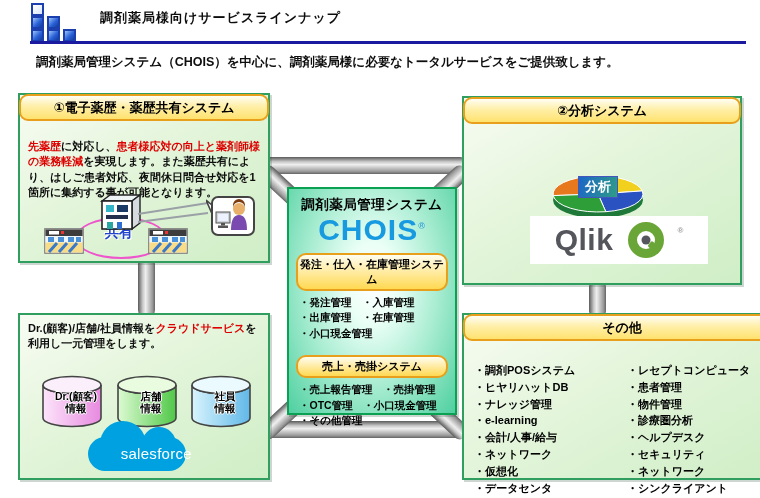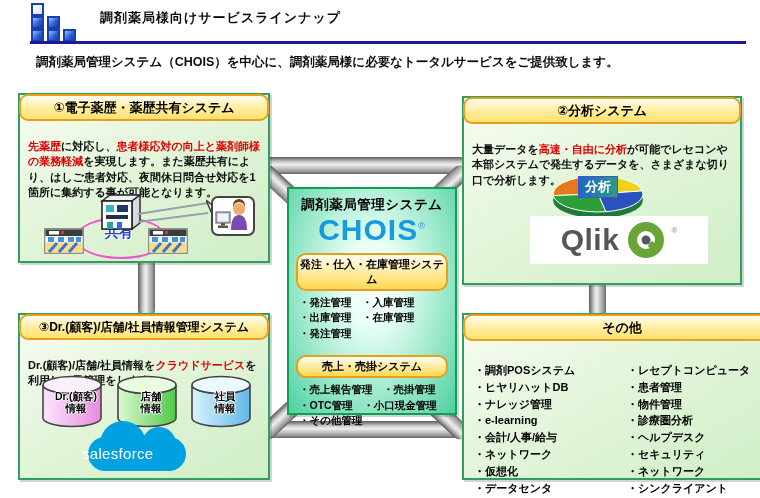--- a/index.html
+++ b/index.html
@@ -42,38 +42,38 @@
   .c-list { font-size:10.5px; line-height:1.5; padding-left:10px; color:#000; }
 
   
   .ellipse { position:absolute; width:88px; height:38px; border:2.5px solid #ee55cc; border-radius:50%; }
   .share-label { position:absolute; text-align:center; font-size:14px; color:#2244cc; text-shadow:1px 1px 0 #fff,-1px -1px 0 #fff; }
   .scene-abs { position:absolute; }
 
   
   .ana-badge { position:absolute; width:38px; height:20px; line-height:20px; text-align:center; color:#fff; font-size:13px;
                background:linear-gradient(105deg,#1b66c8,#2f9c86); border:1px solid #4455bb; z-index:4; }
-  .white-band { position:absolute; background:#fff; display:flex; align-items:center; justify-content:center; gap:9px; z-index:3; }
+  .white-band { position:absolute; background:#fff; display:flex; align-items:center; justify-content:center; gap:15px; z-index:3; }
   .qlik-text { font-size:30px; color:#54565b; letter-spacing:.5px; }
   .q-mark { width:36px; height:36px; border-radius:50%; border:9px solid #6aa637; box-sizing:border-box; position:relative; background:#fff; }
   .q-mark::before { content:''; position:absolute; left:50%; top:50%; transform:translate(-50%,-50%); width:9px; height:9px; border-radius:50%; background:#55575c; }
   .q-mark::after { content:''; position:absolute; right:-6px; bottom:-2px; width:13px; height:7px; background:#6aa637; transform:rotate(40deg); border-radius:2px; }
   .q-reg { font-size:8px; color:#999; margin:-20px 0 0 -2px; }
 
   
   .cyl { position:absolute; width:64px; height:54px; }
   .cyl-label { position:absolute; left:8px; right:0; top:15px; text-align:center; font-size:10.5px; line-height:1.15; color:#000;
                text-shadow:1px 0 0 #fff,-1px 0 0 #fff,0 1px 0 #fff,0 -1px 0 #fff; }
 
   
   .sf { position:absolute; width:110px; height:58px; }
   .sf-cloud { position:absolute; left:6px; top:18px; width:98px; height:34px; background:#00a1e0; border-radius:18px; }
   .sf-cloud::before { content:''; position:absolute; left:12px; top:-16px; width:46px; height:46px; border-radius:50%; background:#00a1e0; }
   .sf-cloud::after { content:''; position:absolute; left:54px; top:-10px; width:34px; height:34px; border-radius:50%; background:#00a1e0; }
-  .sf-label { position:absolute; left:0; right:0; top:26px; text-align:left; color:#fff; font-size:15px; font-weight:400; letter-spacing:.3px; z-index:2; }
+  .sf-label { position:absolute; left:0; right:0; top:26px; text-align:right; color:#fff; font-size:15px; font-weight:400; letter-spacing:.3px; z-index:2; }
 
   
   .cols { display:flex; padding:9px 0 0 10px; }
   .col { width:50%; font-size:11px; line-height:1.53; color:#000; white-space:nowrap; }
 </style>
 </head>
 <body>
 
 <div class="page">
 
@@ -156,21 +156,20 @@
       <path d="M25,34 Q25,19 33,19 Q41,19 41,34 Z" fill="#7a4ab0"></path>
       <rect x="10" y="16" width="14" height="11" fill="#cdd4da" stroke="#555" stroke-width="1"></rect>
       <rect x="12" y="18" width="10" height="7" fill="#eef2ff"></rect>
       <rect x="15" y="27" width="4" height="2.5" fill="#555"></rect>
         <rect x="12" y="29.5" width="10" height="2.5" fill="#555"></rect>
     </svg>
   </div>
 
   <div class="panel" style="left:462px;top:96px;width:280px;height:189px">
     <div class="panel-head">②分析システム</div>
-    <div class="panel-desc"><span>大量データを</span><span class="seg-red">高速・自由に分析</span><span>が可能でレセコンや本部システムで発生するデータを、さまざまな切り口で分析します。</span></div>
 
     <svg class="scene-abs" style="position:absolute;left:84px;top:72px" width="100" height="52" viewBox="0 0 100 52">
       <ellipse cx="50" cy="30" rx="45" ry="18" fill="#1f7a3a"></ellipse>
       <path d="M50,24 L46.1,6.1 A45,18 0 0 0 5.2,25.6 Z" fill="#e8781e" stroke="#fff" stroke-width="1"></path>
       <path d="M50,24 L94.3,20.9 A45,18 0 0 0 46.1,6.1 Z" fill="#f2d01e" stroke="#fff" stroke-width="1"></path>
       <path d="M50,24 L57.8,41.7 A45,18 0 0 0 94.3,20.9 Z" fill="#2a52c0" stroke="#fff" stroke-width="1"></path>
       <path d="M50,24 L5.2,25.6 A45,18 0 0 0 57.8,41.7 Z" fill="#2e9e38" stroke="#fff" stroke-width="1"></path>
     </svg>
     <div class="ana-badge" style="left:114px;top:78px">分析</div>
 
@@ -181,32 +180,31 @@
     </div>
   </div>
 
   <div class="panel center" style="left:287px;top:187px;width:170px;height:228px">
     <div class="c-syslabel">調剤薬局管理システム</div>
     <div class="c-product"><span>CHOIS</span><sup>®</sup></div>
     <div class="c-pill">発注・仕入・在庫管理システム</div>
     <div class="c-list">
         <div>・発注管理　・入庫管理</div>
         <div>・出庫管理　・在庫管理</div>
-        <div>・発注管理</div>
+        <div>・小口現金管理</div>
       </div>
     <div class="c-pill" style="margin-top:13px">売上・売掛システム</div>
     <div class="c-list">
         <div>・売上報告管理　・売掛管理</div>
         <div>・OTC管理　・小口現金管理</div>
         <div>・その他管理</div>
       </div>
   </div>
 
   <div class="panel" style="left:18px;top:313px;width:252px;height:167px">
-    <div class="panel-head" style="font-size:12px">③Dr.(顧客)/店舗/社員情報管理システム</div>
     <div class="panel-desc"><span>Dr.(顧客)/店舗/社員情報を</span><span class="seg-red">クラウドサービス</span><span>を利用し一元管理をします。</span></div>
 
     <div class="cyl" style="left:20px;top:60px">
       <svg width="64" height="54" viewBox="0 0 64 54">
         <defs>
             <linearGradient id="gp" x1="0" y1="0" x2="1" y2="0">
           <stop offset="0" stop-color="#fce4fa"></stop>
               <stop offset="1" stop-color="#e88ae0"></stop>
             </linearGradient>
           </defs>

